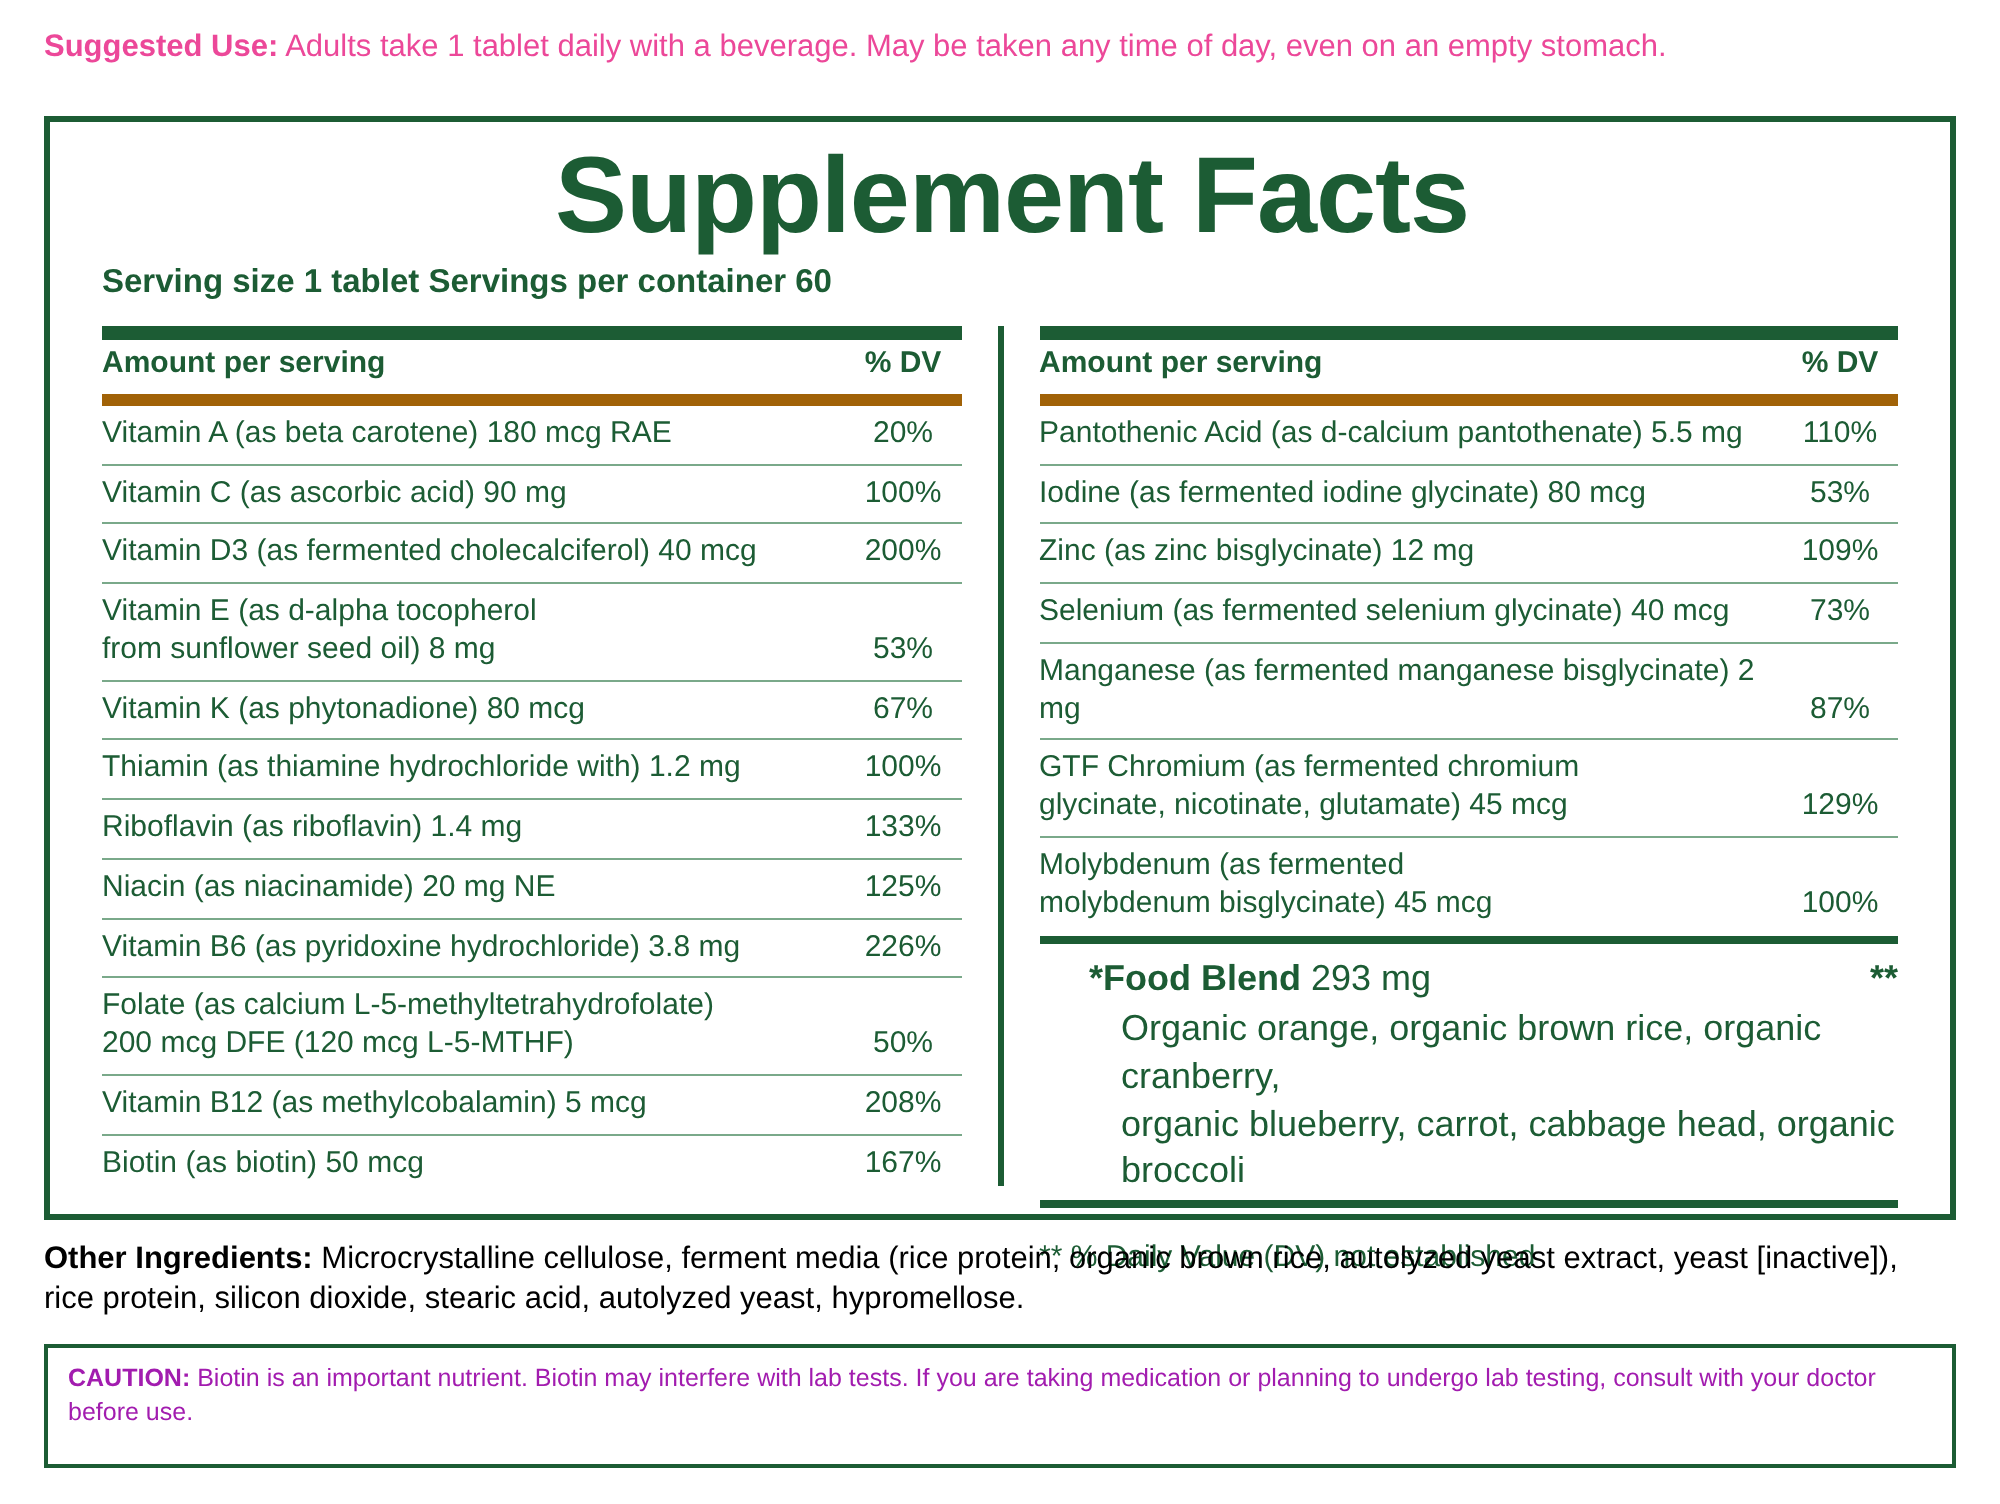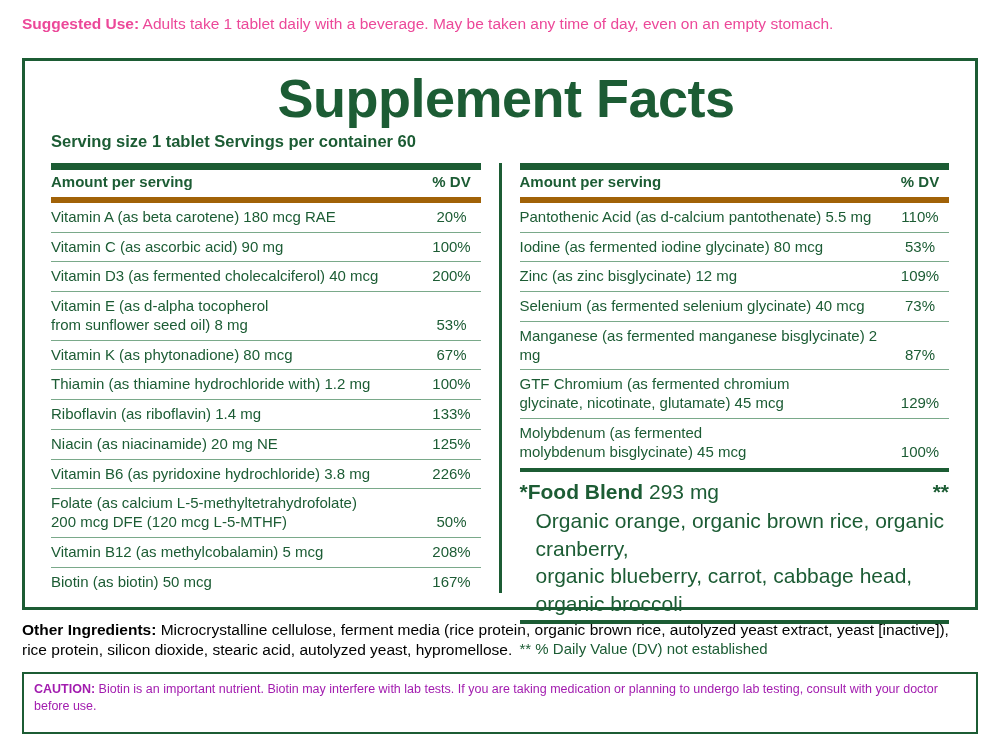--- a/index.html
+++ b/index.html
@@ -114,23 +114,24 @@
     text-align: center;
     white-space: nowrap;
     padding-left: 8px;
     width: 66px;
   }
   table.nutr tr.last td { border-bottom: none; }
 
   
   .blend {
     margin-top: 6px;
-    font-size: 21px;
+    font-size: 18px;
     line-height: 1.32;
     position: relative;
+    margin-left: 25px;
   }
   .blend .title-row {
     display: flex;
     justify-content: space-between;
     align-items: flex-start;
   }
   .blend .title {
     font-weight: bold;
   }
   .blend .title .amt { font-weight: normal; }

